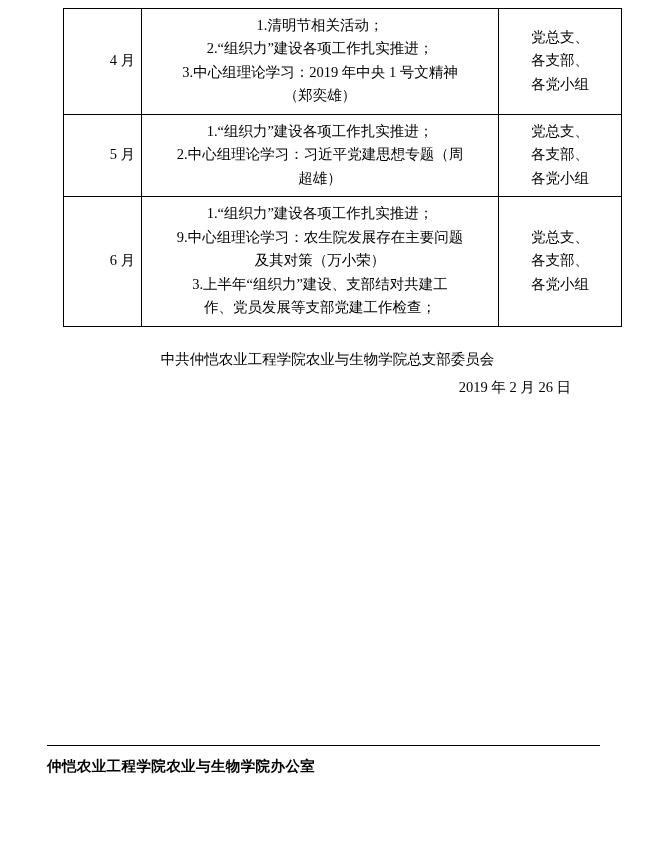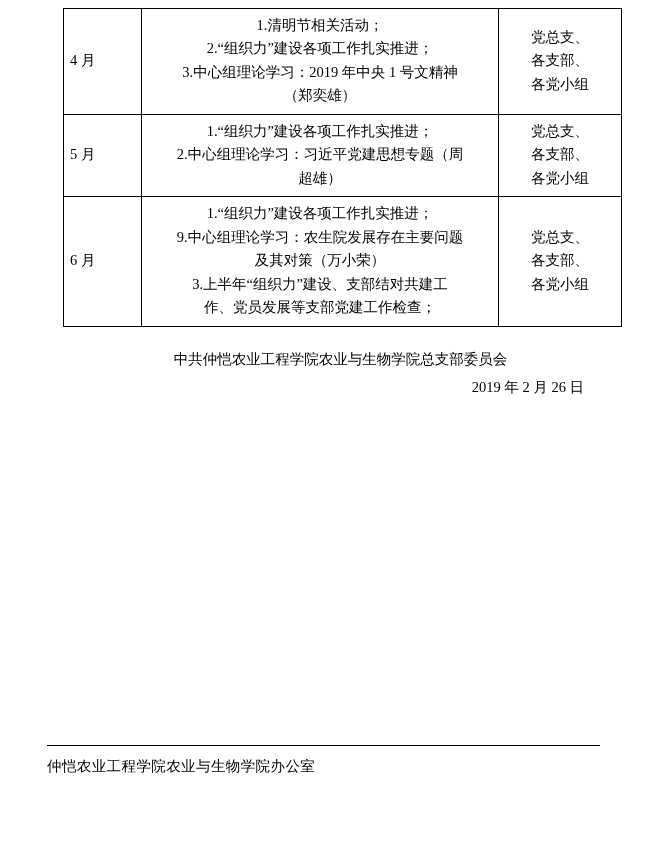--- a/index.html
+++ b/index.html
@@ -35,42 +35,42 @@
   }
   .schedule-table td {
     border: 1px solid #000000;
     vertical-align: middle;
     padding: 5px 6px 6px 6px;
     font-size: 14.5px;
     line-height: 1.62;
   }
   .col-month {
     width: 65px;
-    text-align: left;
+    text-align: right;
   }
   .col-content {
     width: 344px;
     text-align: center;
   }
   .col-owner {
     width: 110px;
     text-align: center;
   }
   .col-content .line {
     white-space: normal;
   }
   .col-owner .line {
     white-space: nowrap;
     text-align: center;
   }
 
   
   .signature {
     position: absolute;
-    left: 65px;
+    left: 52px;
     top: 345px;
     width: 521px;
     font-size: 14.5px;
     line-height: 1.95;
   }
   .sig-line-1 {
     text-align: center;
     padding-left: 30px;
   }
   .sig-line-2 {
@@ -88,21 +88,21 @@
   }
   .footer {
     position: absolute;
     left: 47px;
     top: 757px;
     width: 553px;
     display: flex;
     justify-content: space-between;
     align-items: baseline;
     font-size: 14.5px;
-    font-weight: normal;
+    font-weight: bold;
     font-family: "Liberation Serif", "DejaVu Serif", serif;
   }
   .footer-left {
     letter-spacing: 0.4px;
   }
   .footer-right {
     letter-spacing: 0.4px;
     padding-right: 8px;
   }
 </style>

